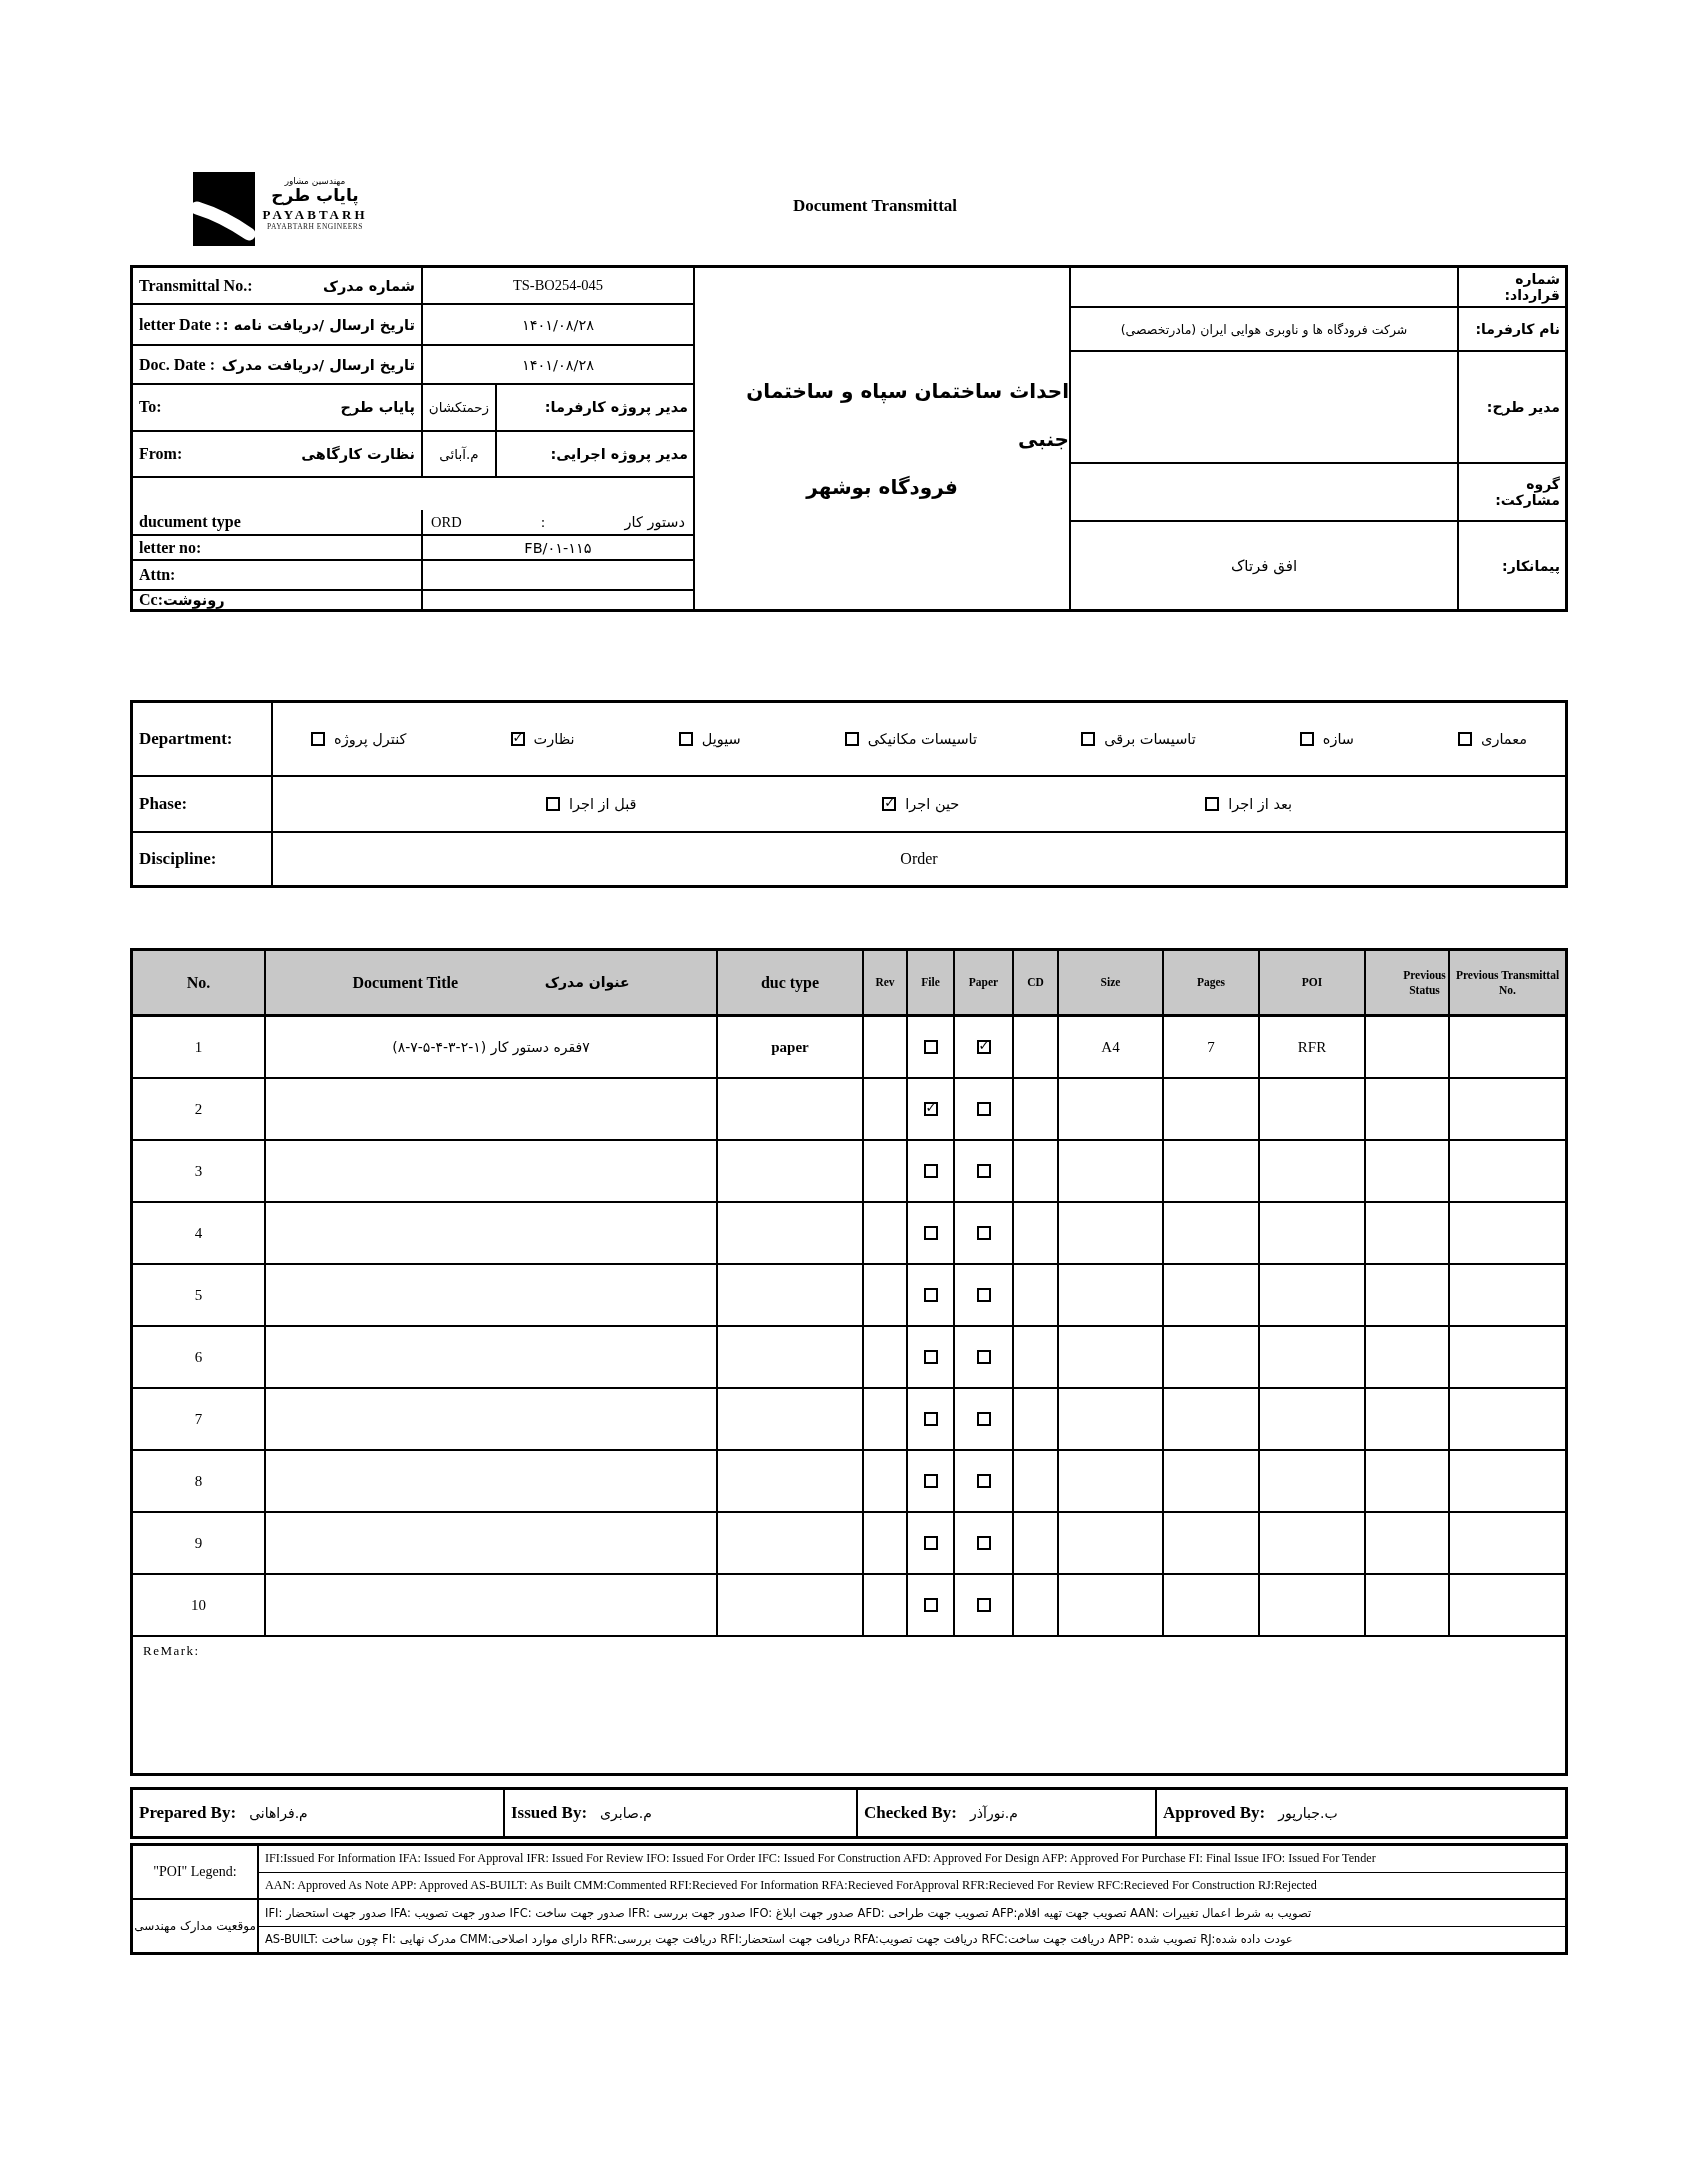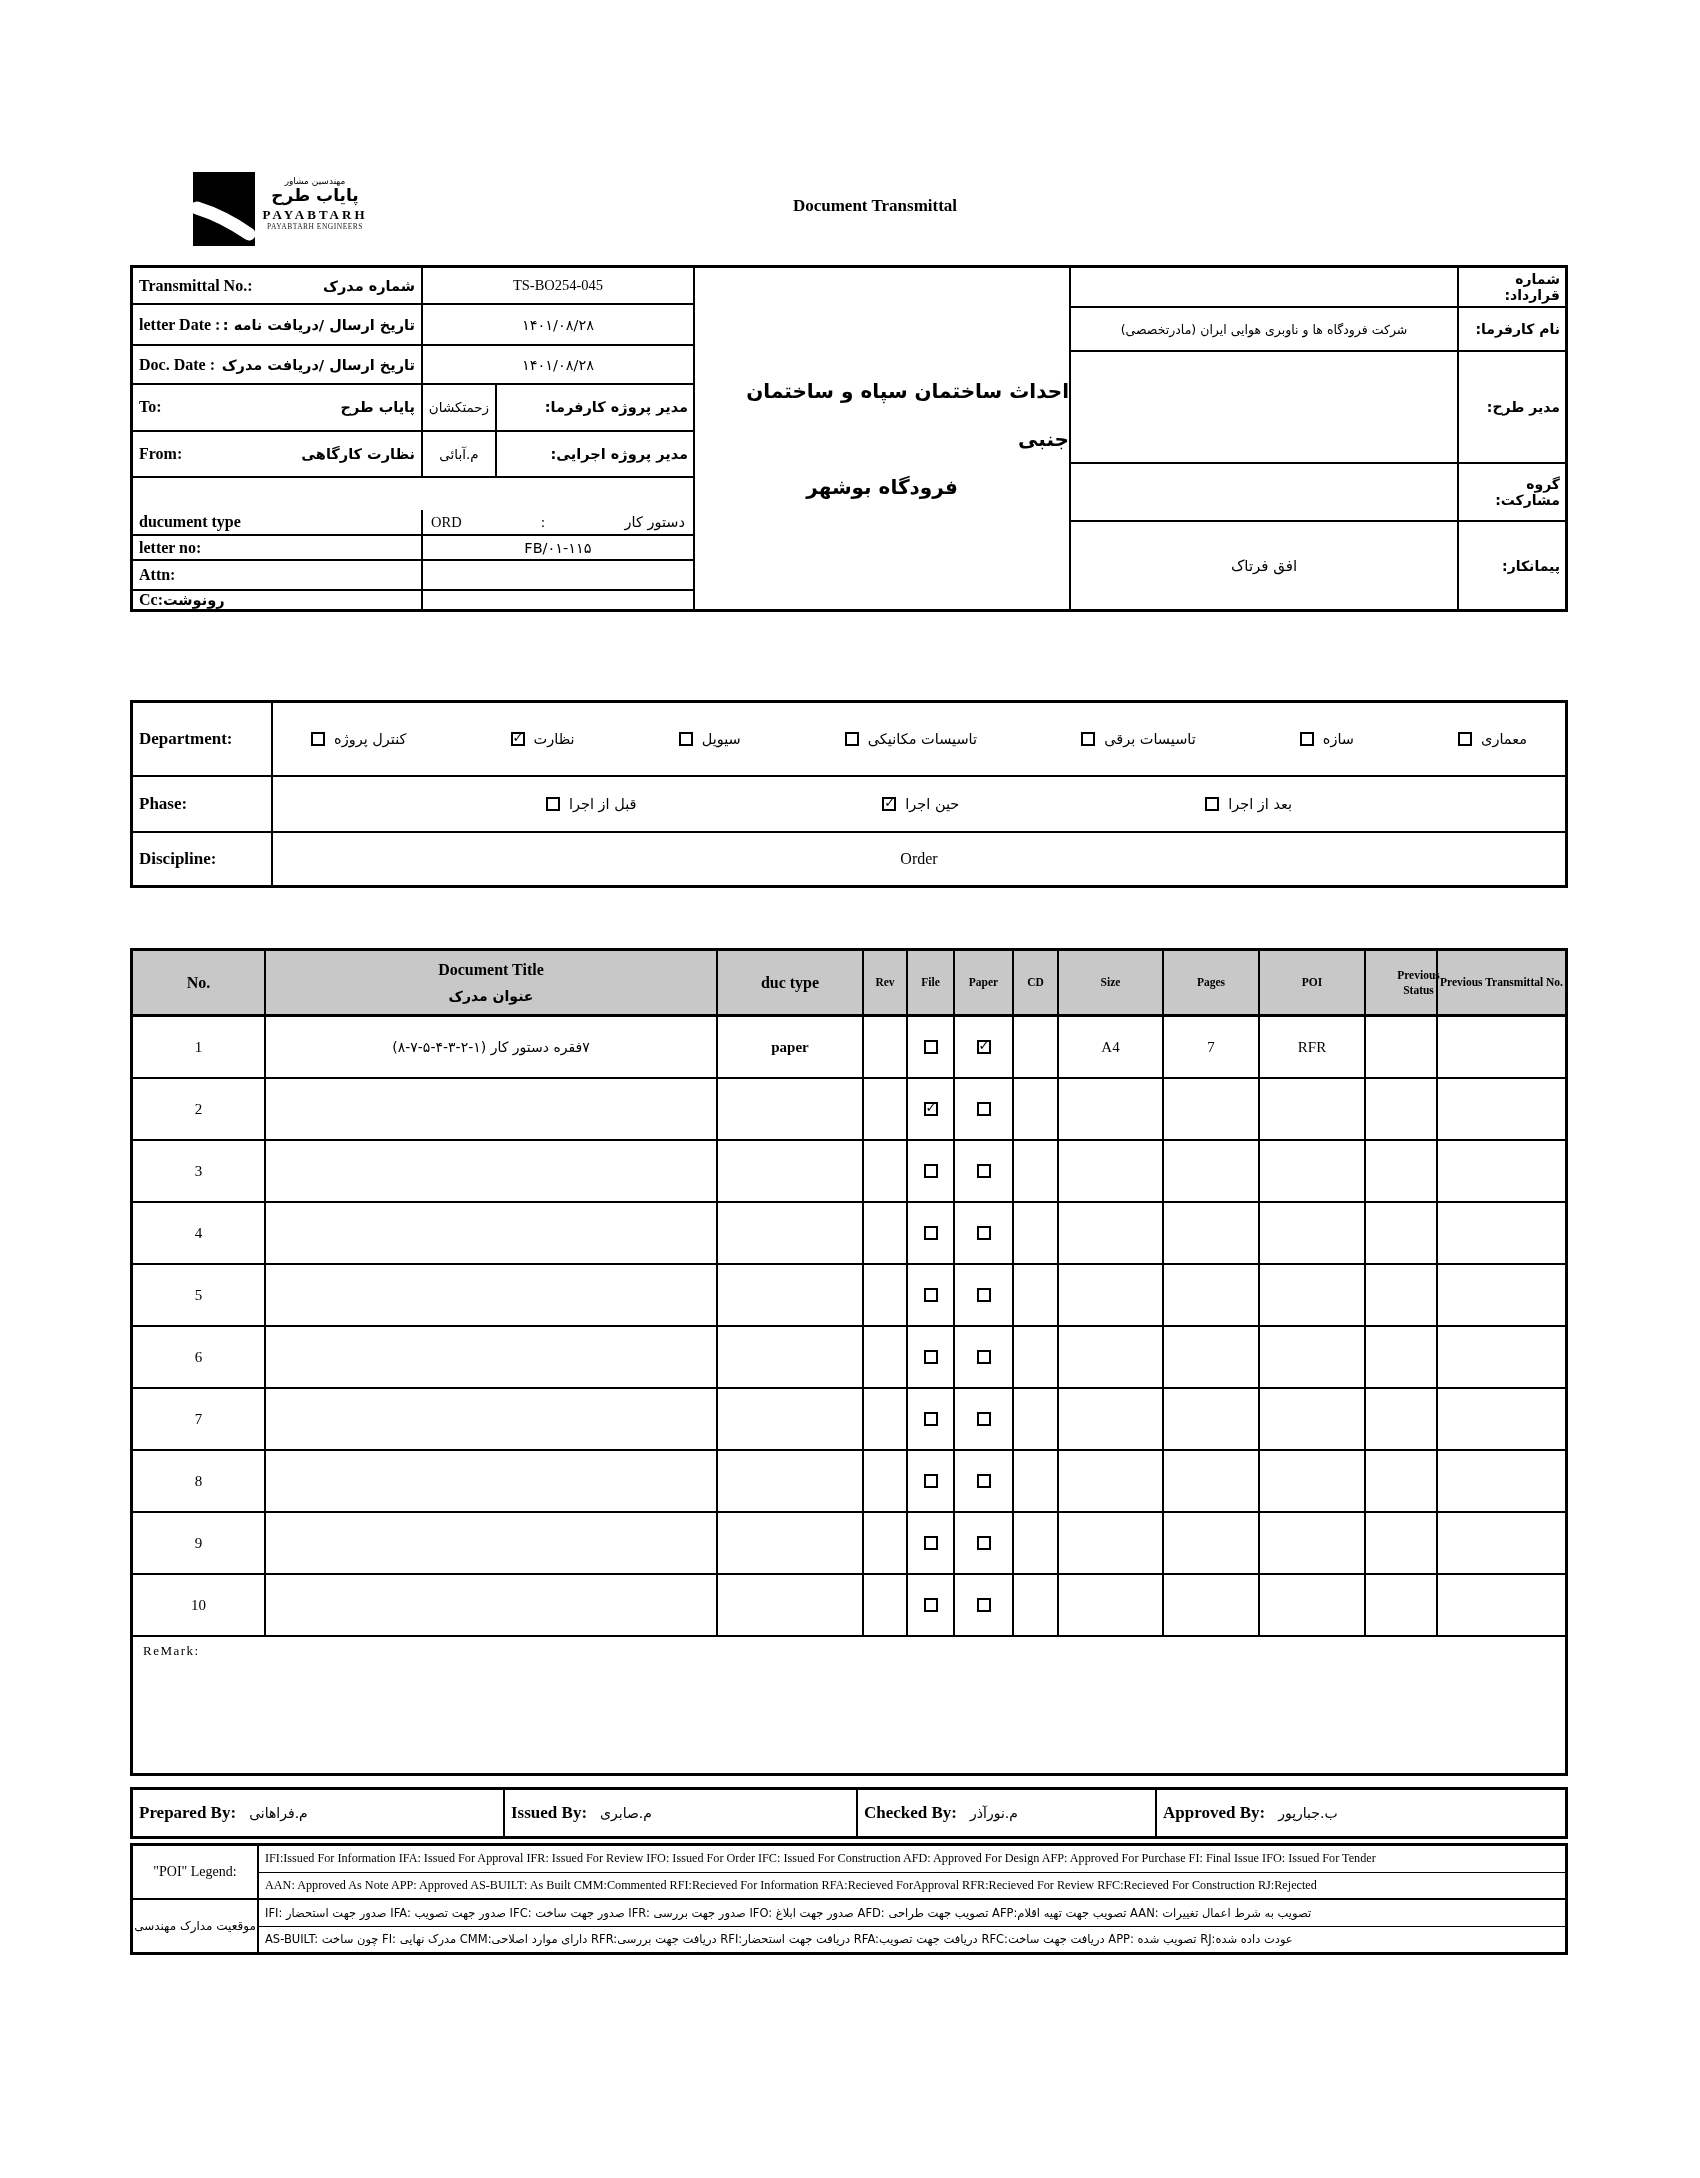--- a/index.html
+++ b/index.html
@@ -51,24 +51,24 @@
   .cb.checked::after{content:"✓";position:absolute;top:-4px;left:0;font-size:13px;font-weight:bold;font-family:"DejaVu Sans",sans-serif;}
   .dvalue{flex:1;display:flex;align-items:center;justify-content:center;font-size:16px;}
 
   
   .doctable{left:130px;top:948px;width:1438px;border:3px solid #000;box-sizing:border-box;}
   .dochead{display:flex;background:#c8c8c8;border-bottom:3px solid #000;font-weight:bold;height:66px;box-sizing:border-box;}
   .th,.td{border-right:2px solid #000;display:flex;align-items:center;justify-content:center;box-sizing:border-box;text-align:center;}
   .th:last-child,.td:last-child{border-right:none;}
   .c-no{width:133px;}  .c-title{width:452px;}  .c-duc{width:146px;}  .c-rev{width:44px;}
   .c-file{width:47px;} .c-paper{width:59px;}   .c-cd{width:45px;}    .c-size{width:105px;}
-  .c-pages{width:96px;}.c-poi{width:106px;}    .c-pstatus{width:72px;padding-left:35px;} .c-ptrans{flex:1;}
+  .c-pages{width:96px;}.c-poi{width:106px;}    .c-pstatus{width:84px;padding-left:35px;} .c-ptrans{flex:1;}
   .th{font-size:14px;flex-direction:column;line-height:1.25;}
   .th.small{font-size:11.5px;}
-  .th-title{flex-direction:column;justify-content:space-evenly;text-align:center;}
+  .th-title{flex-direction:row;justify-content:space-evenly;text-align:center;}
   .th-title .en{font-size:16px;}
   .th-title .fa{font-size:14px;font-weight:bold;}
   .trow{display:flex;height:62px;border-bottom:2px solid #000;box-sizing:border-box;}
   .trow:last-child{border-bottom:2px solid #000;}
   .td{font-size:15px;}
   .td.c-title{direction:rtl;font-size:14px;}
   .td.c-duc{font-weight:bold;font-size:15px;}
   .remark{height:136px;padding:6px 10px;font-size:13px;letter-spacing:1.5px;box-sizing:border-box;}
 
   

